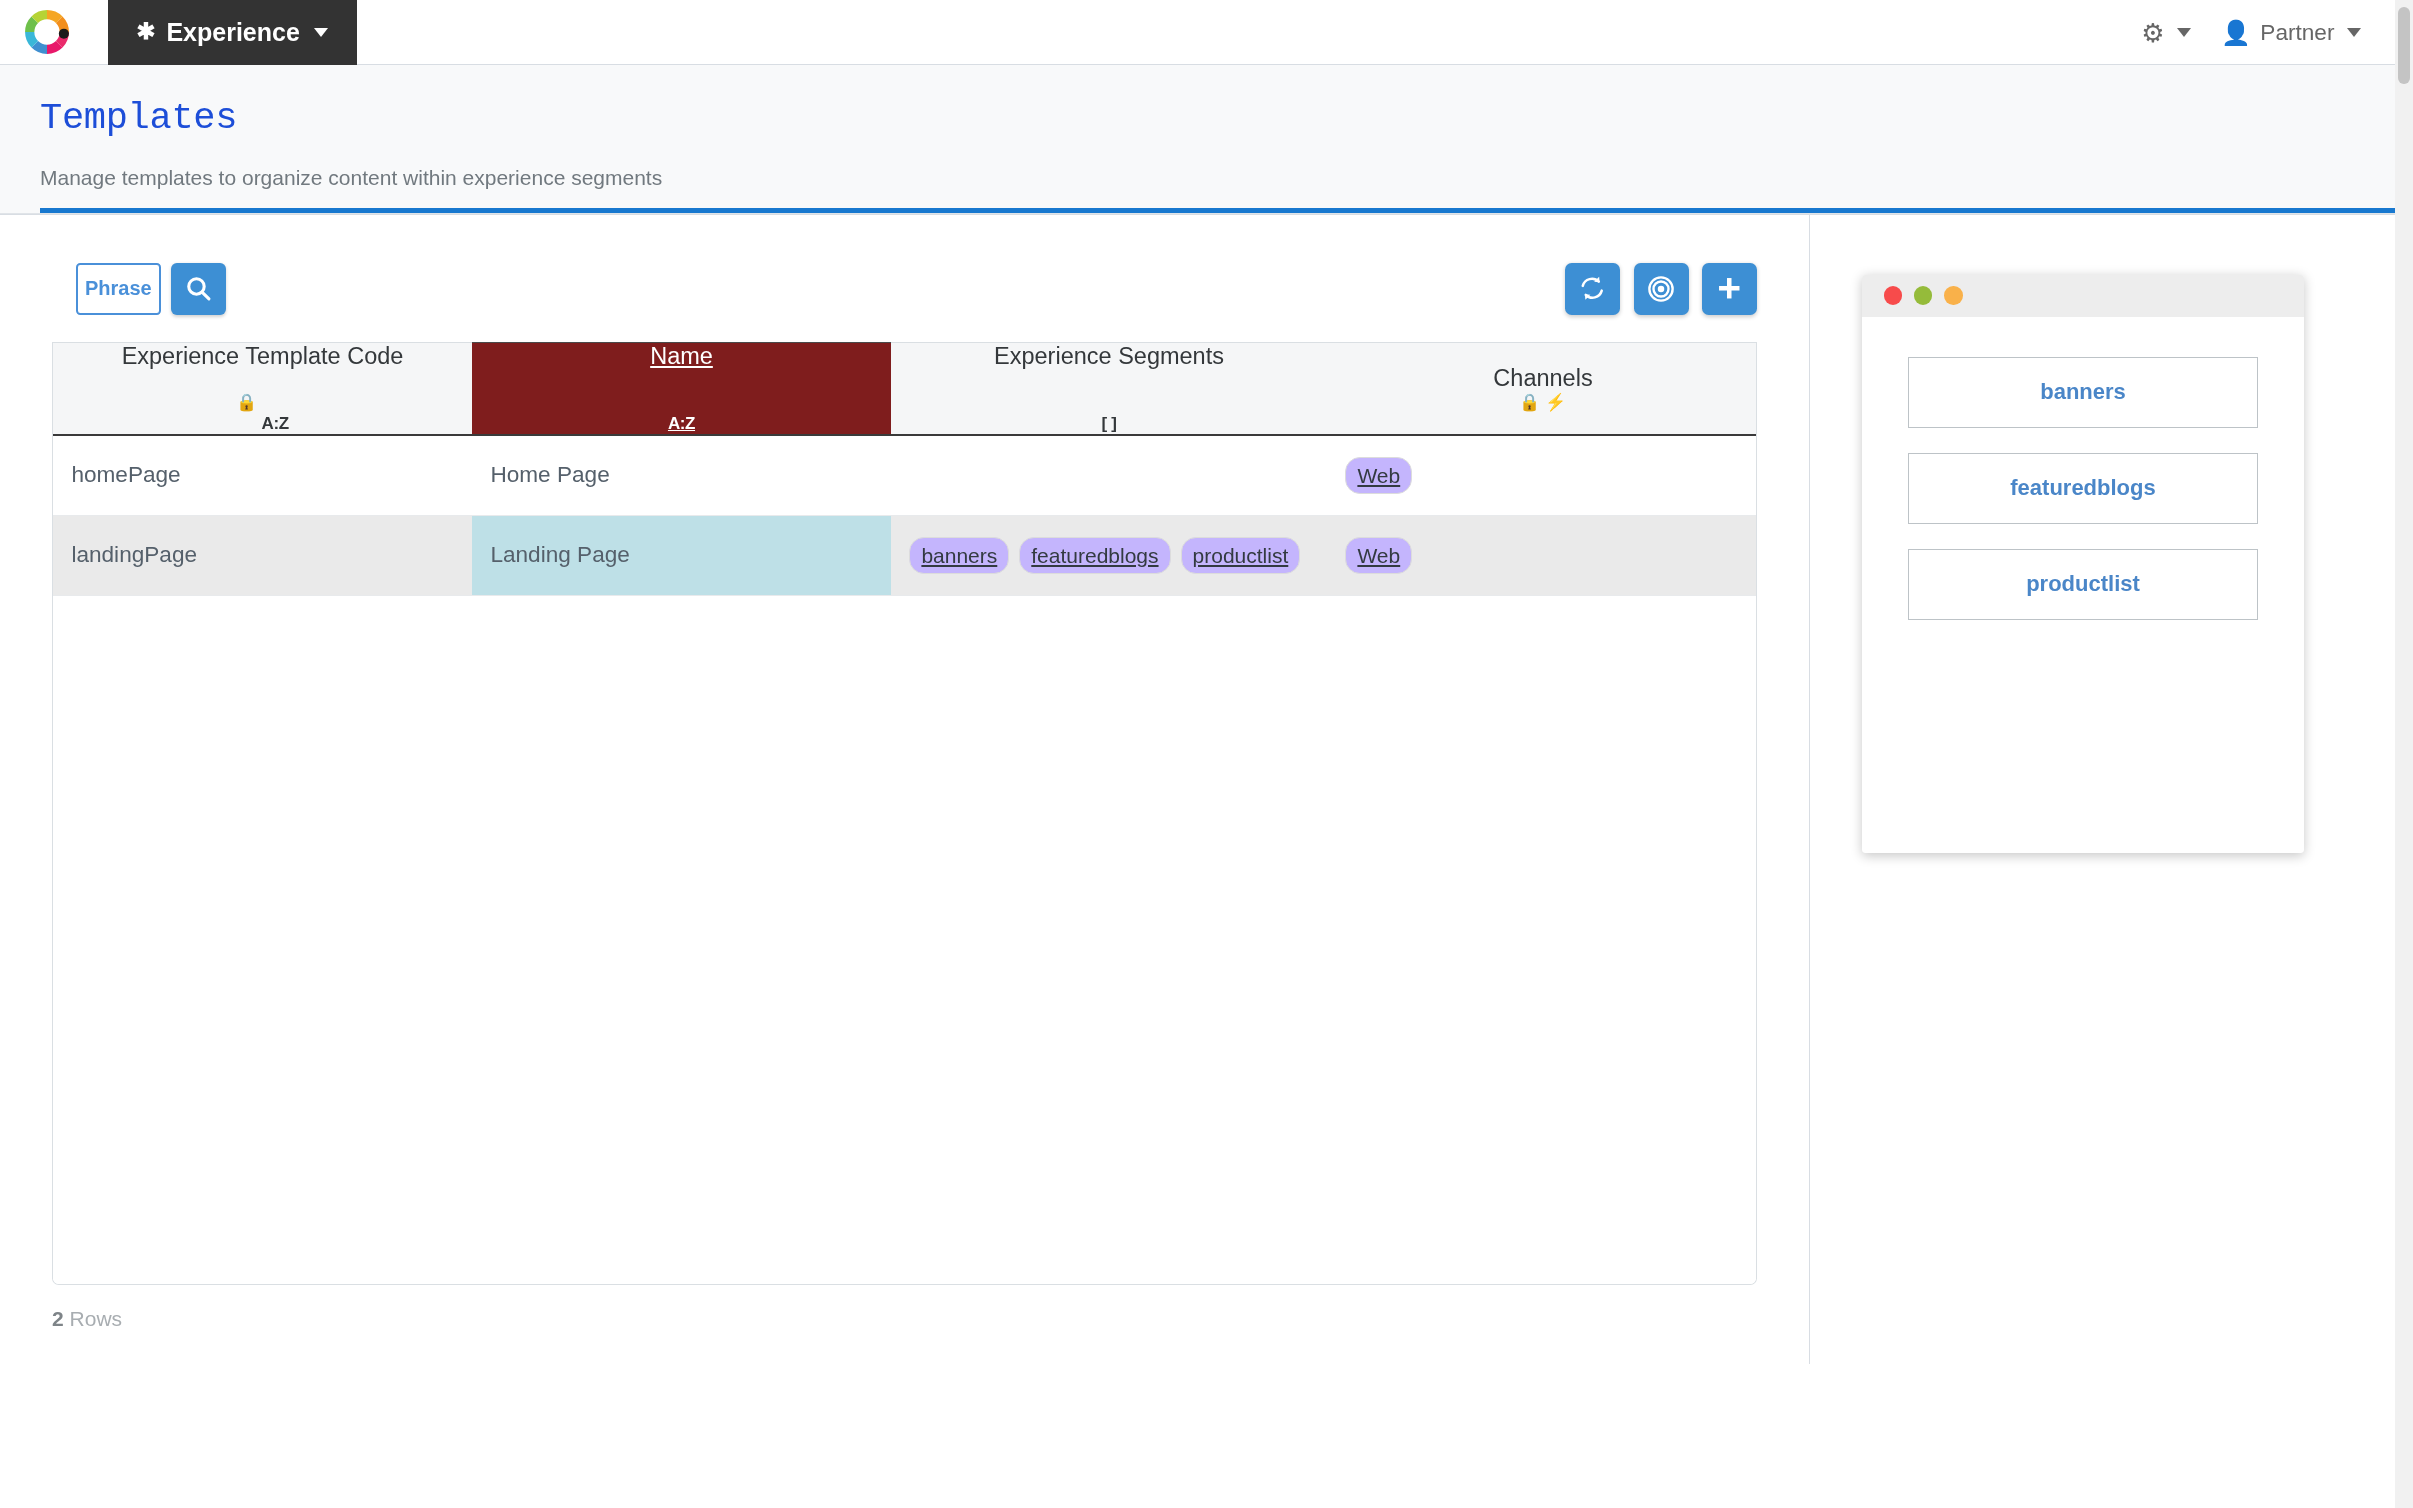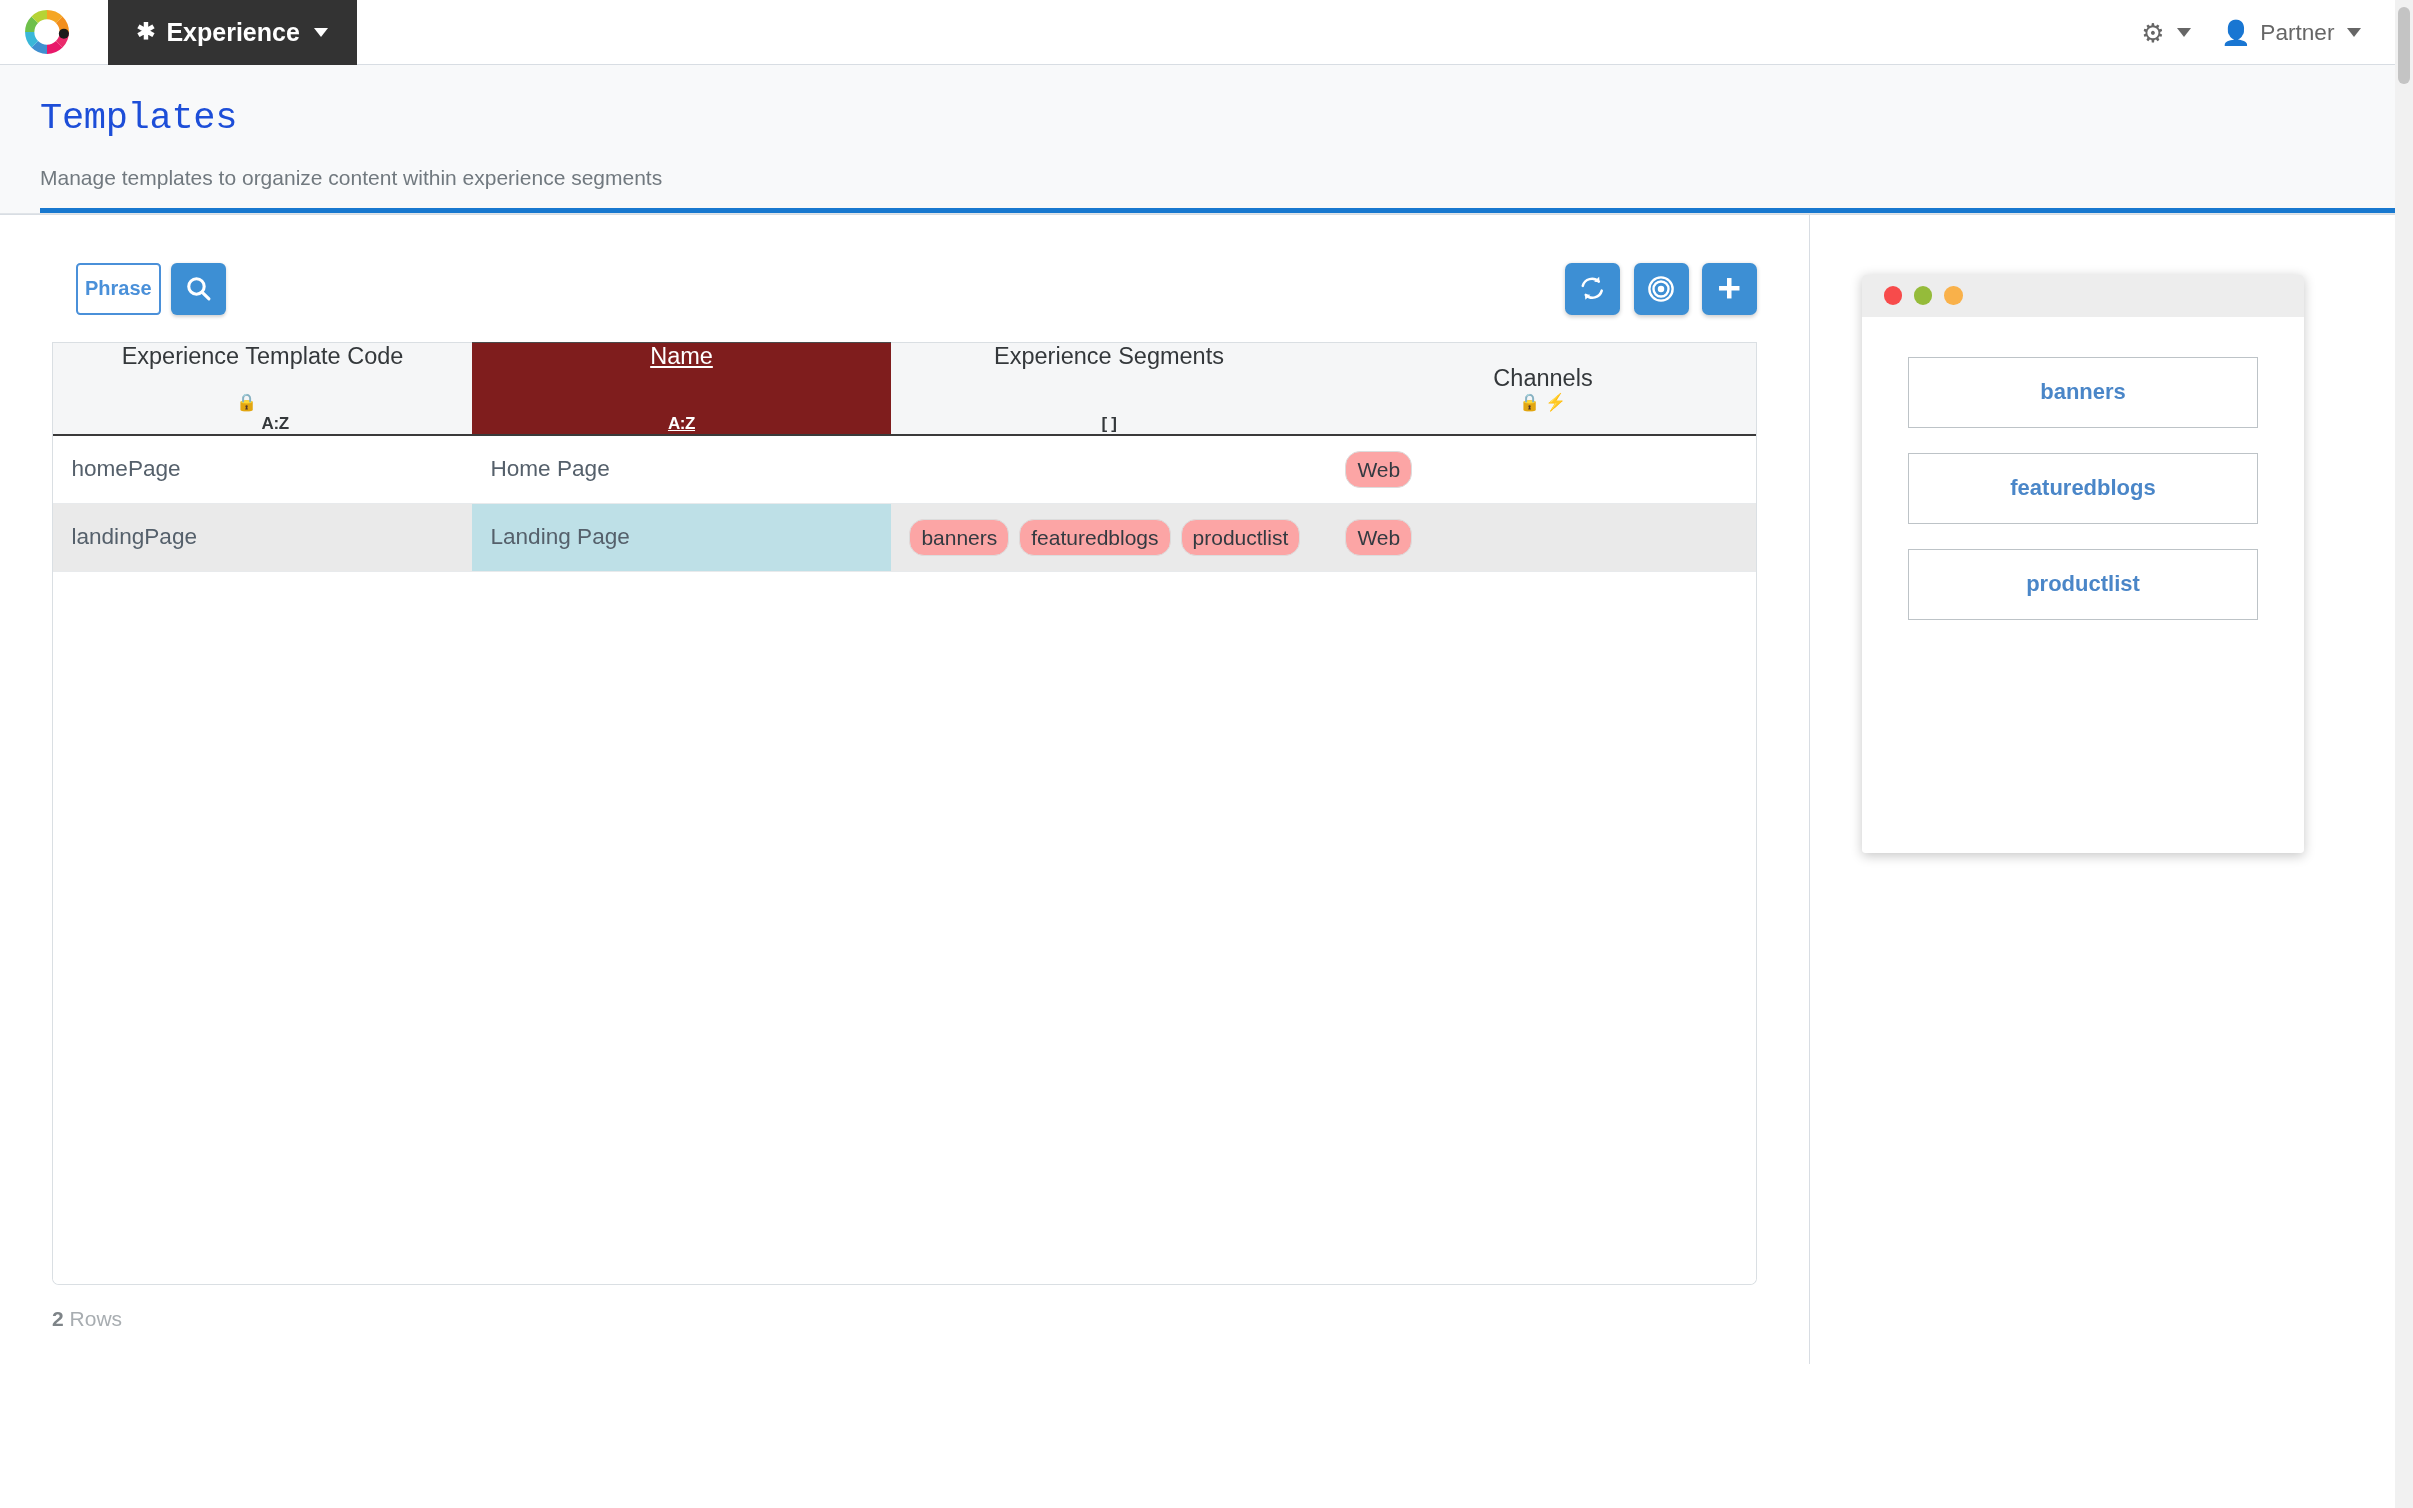--- a/index.html
+++ b/index.html
@@ -202,38 +202,39 @@
     border-top: 0.8px solid #4a4a4a;
     text-decoration: underline;
   }
   .th-inner { display: flex; align-items: center; justify-content: space-between; flex-direction: column; }
   .th-marks { display: flex; align-items: center; gap: 4.2px; font-size: 17px; font-weight: bold; }
   .az { font-size: 17px; font-weight: bold; letter-spacing: -0.4px; margin-top: 44px; }
 
   table.grid td {
     font-size: 22.6px;
     color: #55606b;
-    height: 68px;
+    height: 80px;
     padding: 0 18.4px;
     vertical-align: middle;
     border-bottom: 0.8px solid #e8eaec;
   }
   tr.row-selected td { background: #eaeaea; }
   tr.row-selected td.cell-highlight { background: #bee0e7; }
   .chips { display: flex; gap: 10px; flex-wrap: wrap; }
   .chip {
     border: 0.8px solid #dcdcdc;
-    background: #fca5a5;
+    background: #c4b5fd;
     border-radius: 15px;
     font-size: 21px;
     color: #333a41;
     padding: 5.9px 11px;
     line-height: 1.1;
     display: inline-block;
     white-space: nowrap;
+    text-decoration: underline;
   }
   .filler-row td { height: auto; border-bottom: none; background: #ffffff; }
 
   .rows-count {
     padding: 22px 0 0 52px;
     font-size: 21px;
     color: #a8adb1;
   }
   .rows-count b { color: #7e8488; font-weight: bold; }
 

